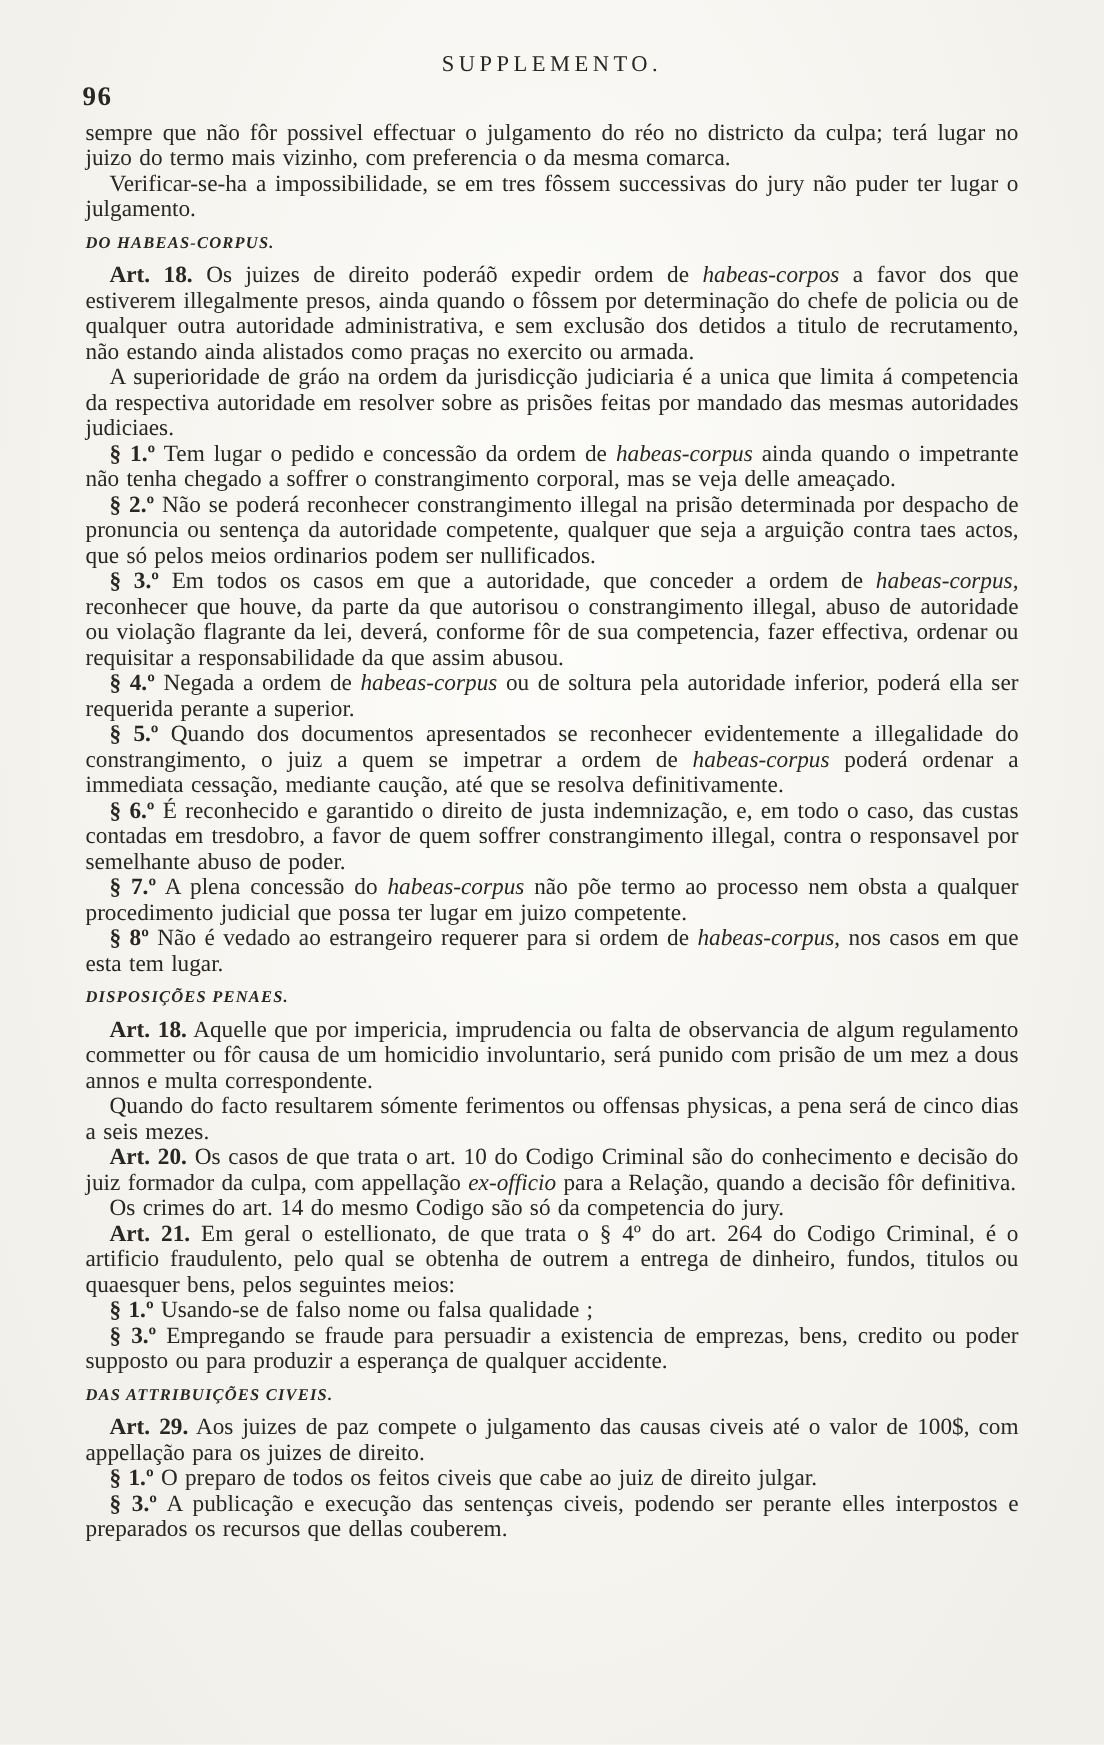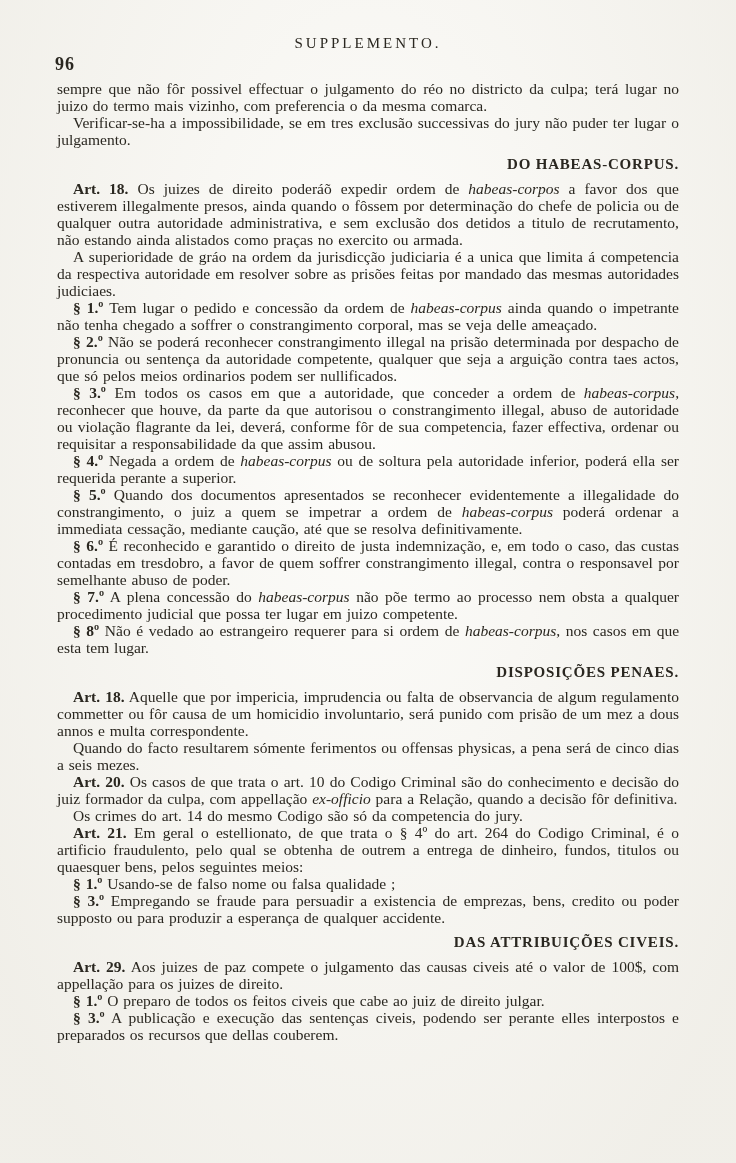--- a/index.html
+++ b/index.html
@@ -21,38 +21,39 @@
     position:absolute; left:-2px; top:0;
     font-weight:700; font-size:18px; letter-spacing:1px;margin-top:20px;
   }
   .page-title{ font-weight:400; font-size:15px; letter-spacing:3px; }
   p.para{
     font-size:15.5px; line-height:17px;
     text-align:justify; text-indent:16px; word-spacing:1px;
   }
   p.para.no-indent{ text-indent:0;margin-top:20px; }
   .section-heading{
-    text-align:right; font-weight:700;
-    font-size:15px; letter-spacing:.8px;
+    text-align:left; font-weight:700;
+    font-size:11px; letter-spacing:.8px;
     padding:8px 0 7px 0;
+    font-style:italic;
   }
   .para b{ font-weight:700; }
   .para i{ font-style:italic; }
 </style>
 </head>
 <body>
 
 <div class="page">
   <div class="page-header">
     <span class="page-number">96</span>
     <span class="page-title">SUPPLEMENTO.</span>
   </div>
   <div class="page-body" id="page-body">
       <p class="para no-indent">sempre que não fôr possivel effectuar o julgamento do réo no districto da culpa; terá lugar no juizo do termo mais vizinho, com preferencia o da mesma comarca.</p>
-      <p class="para">Verificar-se-ha a impossibilidade, se em tres exclusão successivas do jury não puder ter lugar o julgamento.</p>
+      <p class="para">Verificar-se-ha a impossibilidade, se em tres fôssem successivas do jury não puder ter lugar o julgamento.</p>
       <div class="section-heading">DO HABEAS-CORPUS.</div>
       <p class="para"><b>Art. 18.</b> Os juizes de direito poderáõ expedir ordem de <i>habeas-corpos</i> a favor dos que estiverem illegalmente presos, ainda quando o fôssem por determinação do chefe de policia ou de qualquer outra autoridade administrativa, e sem exclusão dos detidos a titulo de recrutamento, não estando ainda alistados como praças no exercito ou armada.</p>
       <p class="para">A superioridade de gráo na ordem da jurisdicção judiciaria é a unica que limita á competencia da respectiva autoridade em resolver sobre as prisões feitas por mandado das mesmas autoridades judiciaes.</p>
       <p class="para"><b>§ 1.º</b> Tem lugar o pedido e concessão da ordem de <i>habeas-corpus</i> ainda quando o impetrante não tenha chegado a soffrer o constrangimento corporal, mas se veja delle ameaçado.</p>
       <p class="para"><b>§ 2.º</b> Não se poderá reconhecer constrangimento illegal na prisão determinada por despacho de pronuncia ou sentença da autoridade competente, qualquer que seja a arguição contra taes actos, que só pelos meios ordinarios podem ser nullificados.</p>
       <p class="para"><b>§ 3.º</b> Em todos os casos em que a autoridade, que conceder a ordem de <i>habeas-corpus</i>, reconhecer que houve, da parte da que autorisou o constrangimento illegal, abuso de autoridade ou violação flagrante da lei, deverá, conforme fôr de sua competencia, fazer effectiva, ordenar ou requisitar a responsabilidade da que assim abusou.</p>
       <p class="para"><b>§ 4.º</b> Negada a ordem de <i>habeas-corpus</i> ou de soltura pela autoridade inferior, poderá ella ser requerida perante a superior.</p>
       <p class="para"><b>§ 5.º</b> Quando dos documentos apresentados se reconhecer evidentemente a illegalidade do constrangimento, o juiz a quem se impetrar a ordem de <i>habeas-corpus</i> poderá ordenar a immediata cessação, mediante caução, até que se resolva definitivamente.</p>
       <p class="para"><b>§ 6.º</b> É reconhecido e garantido o direito de justa indemnização, e, em todo o caso, das custas contadas em tresdobro, a favor de quem soffrer constrangimento illegal, contra o responsavel por semelhante abuso de poder.</p>
       <p class="para"><b>§ 7.º</b> A plena concessão do <i>habeas-corpus</i> não põe termo ao processo nem obsta a qualquer procedimento judicial que possa ter lugar em juizo competente.</p>

